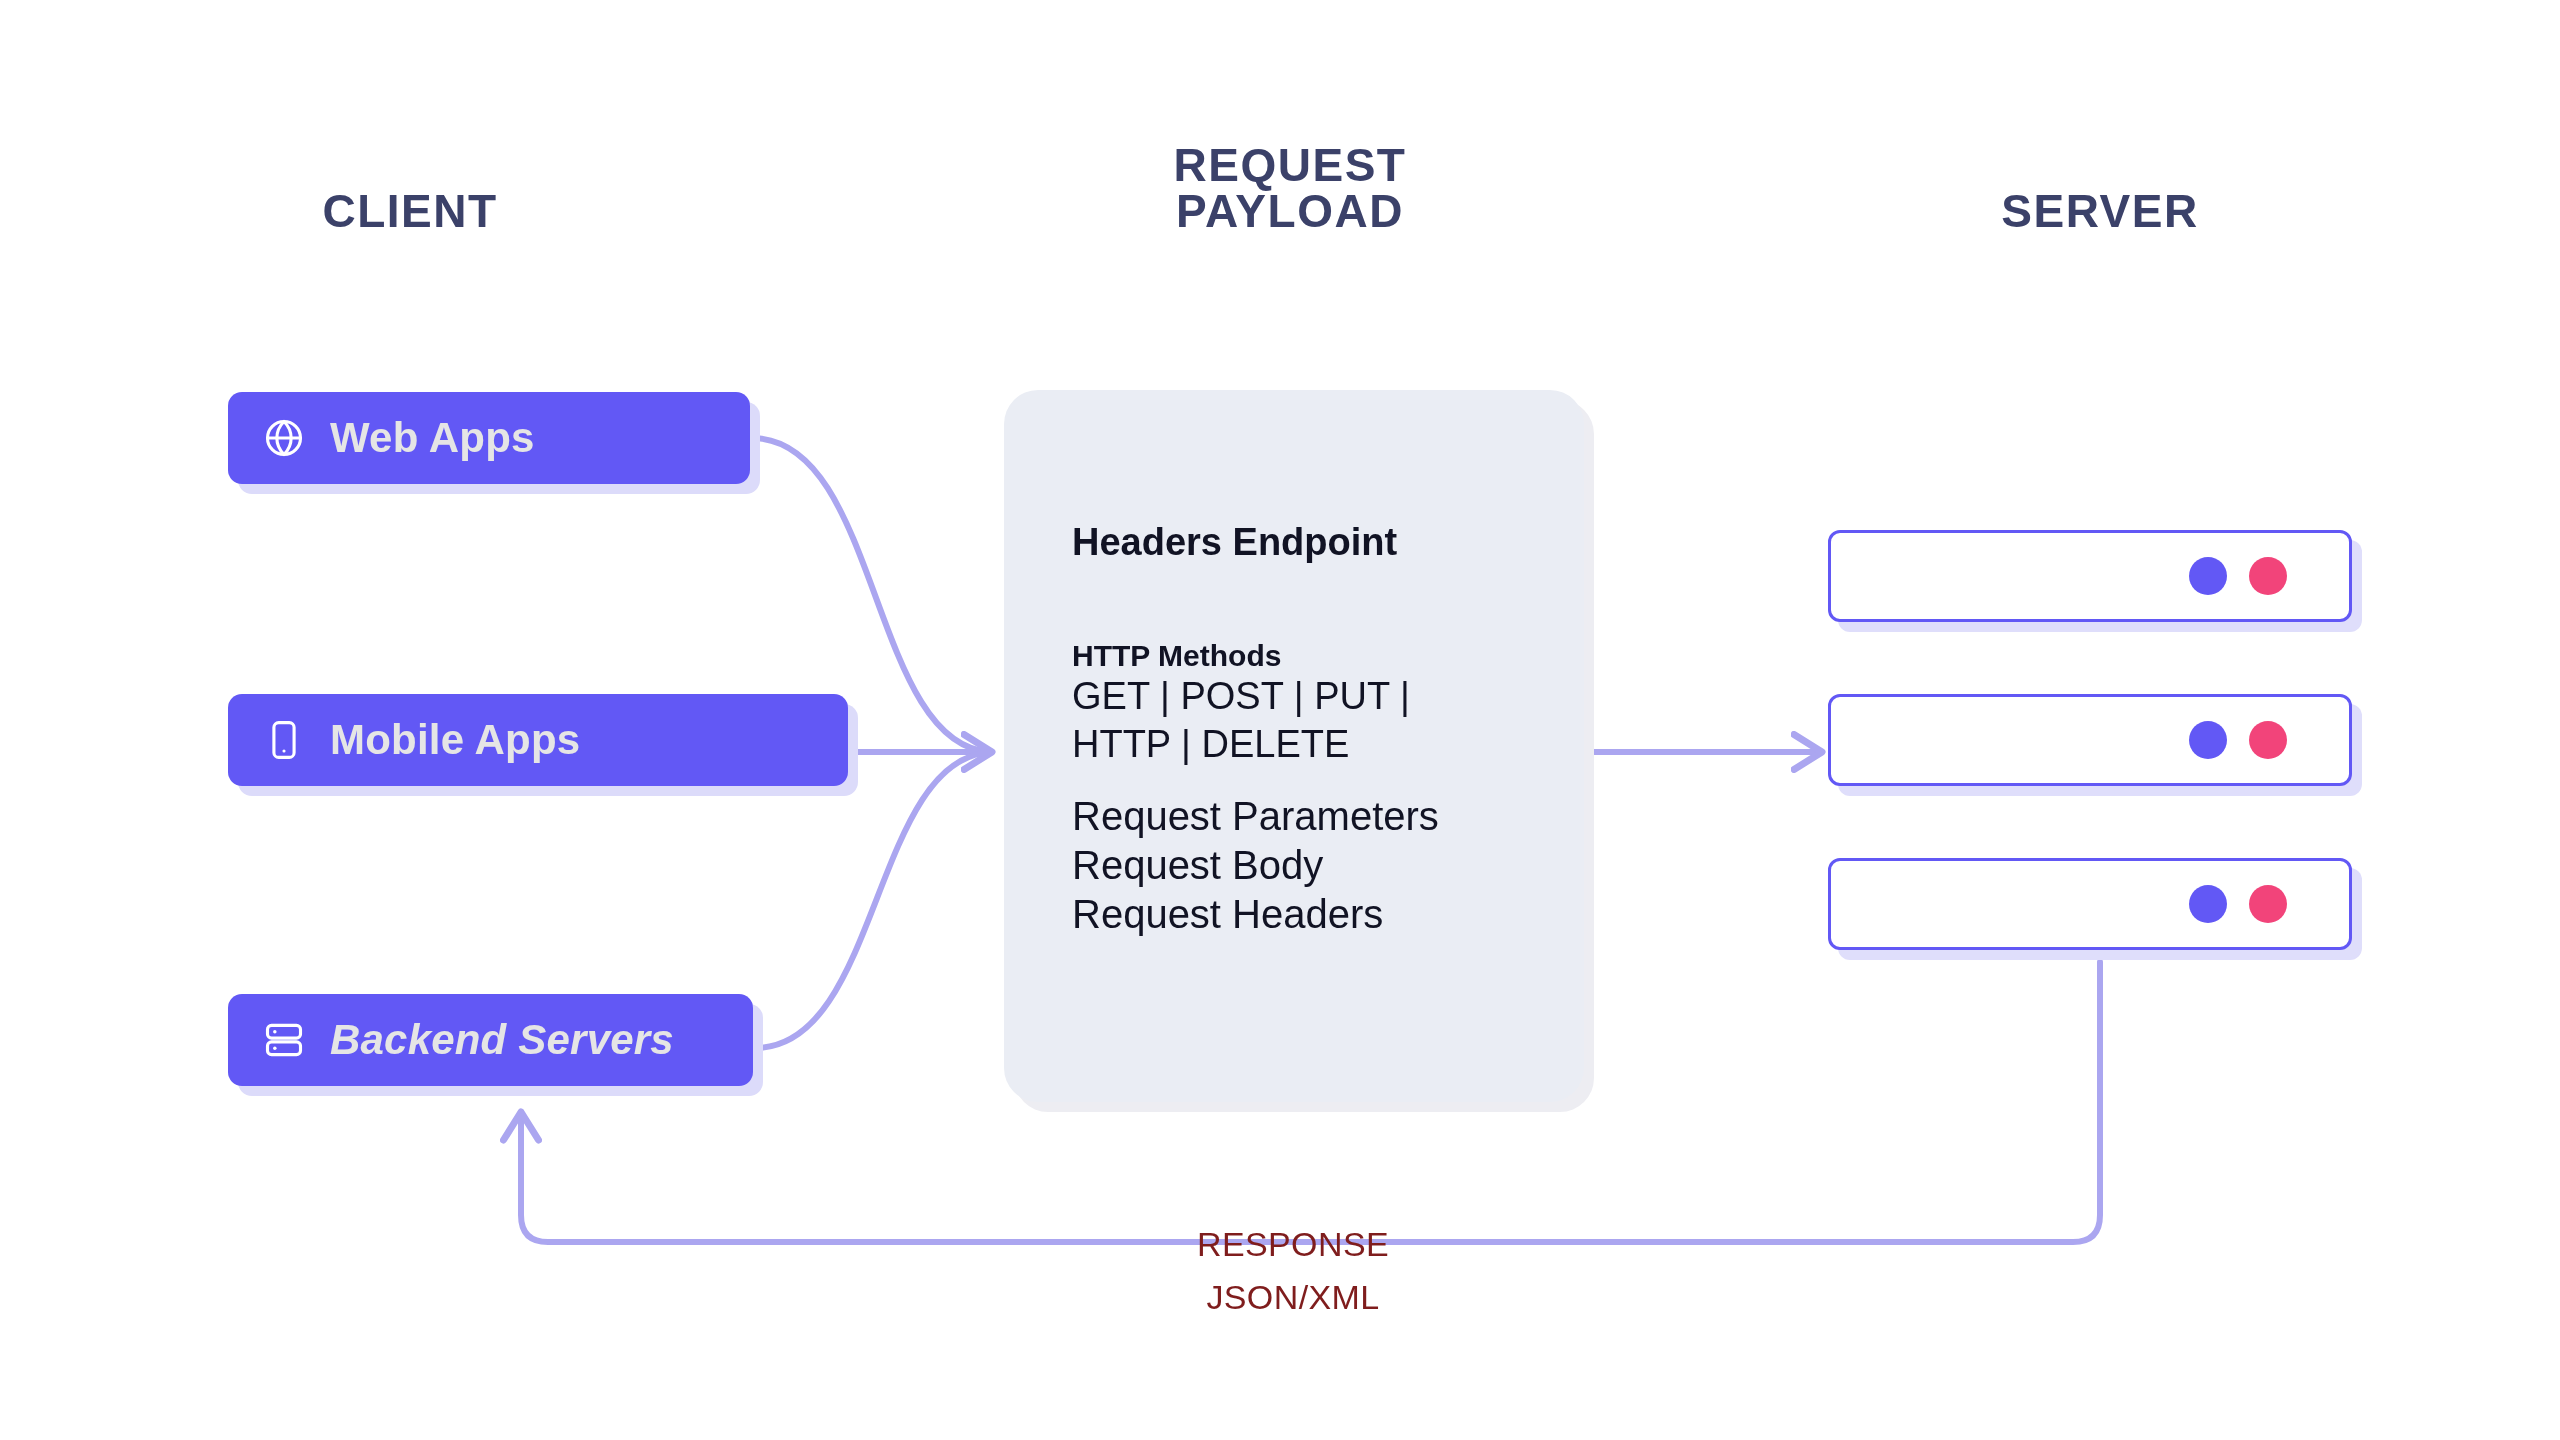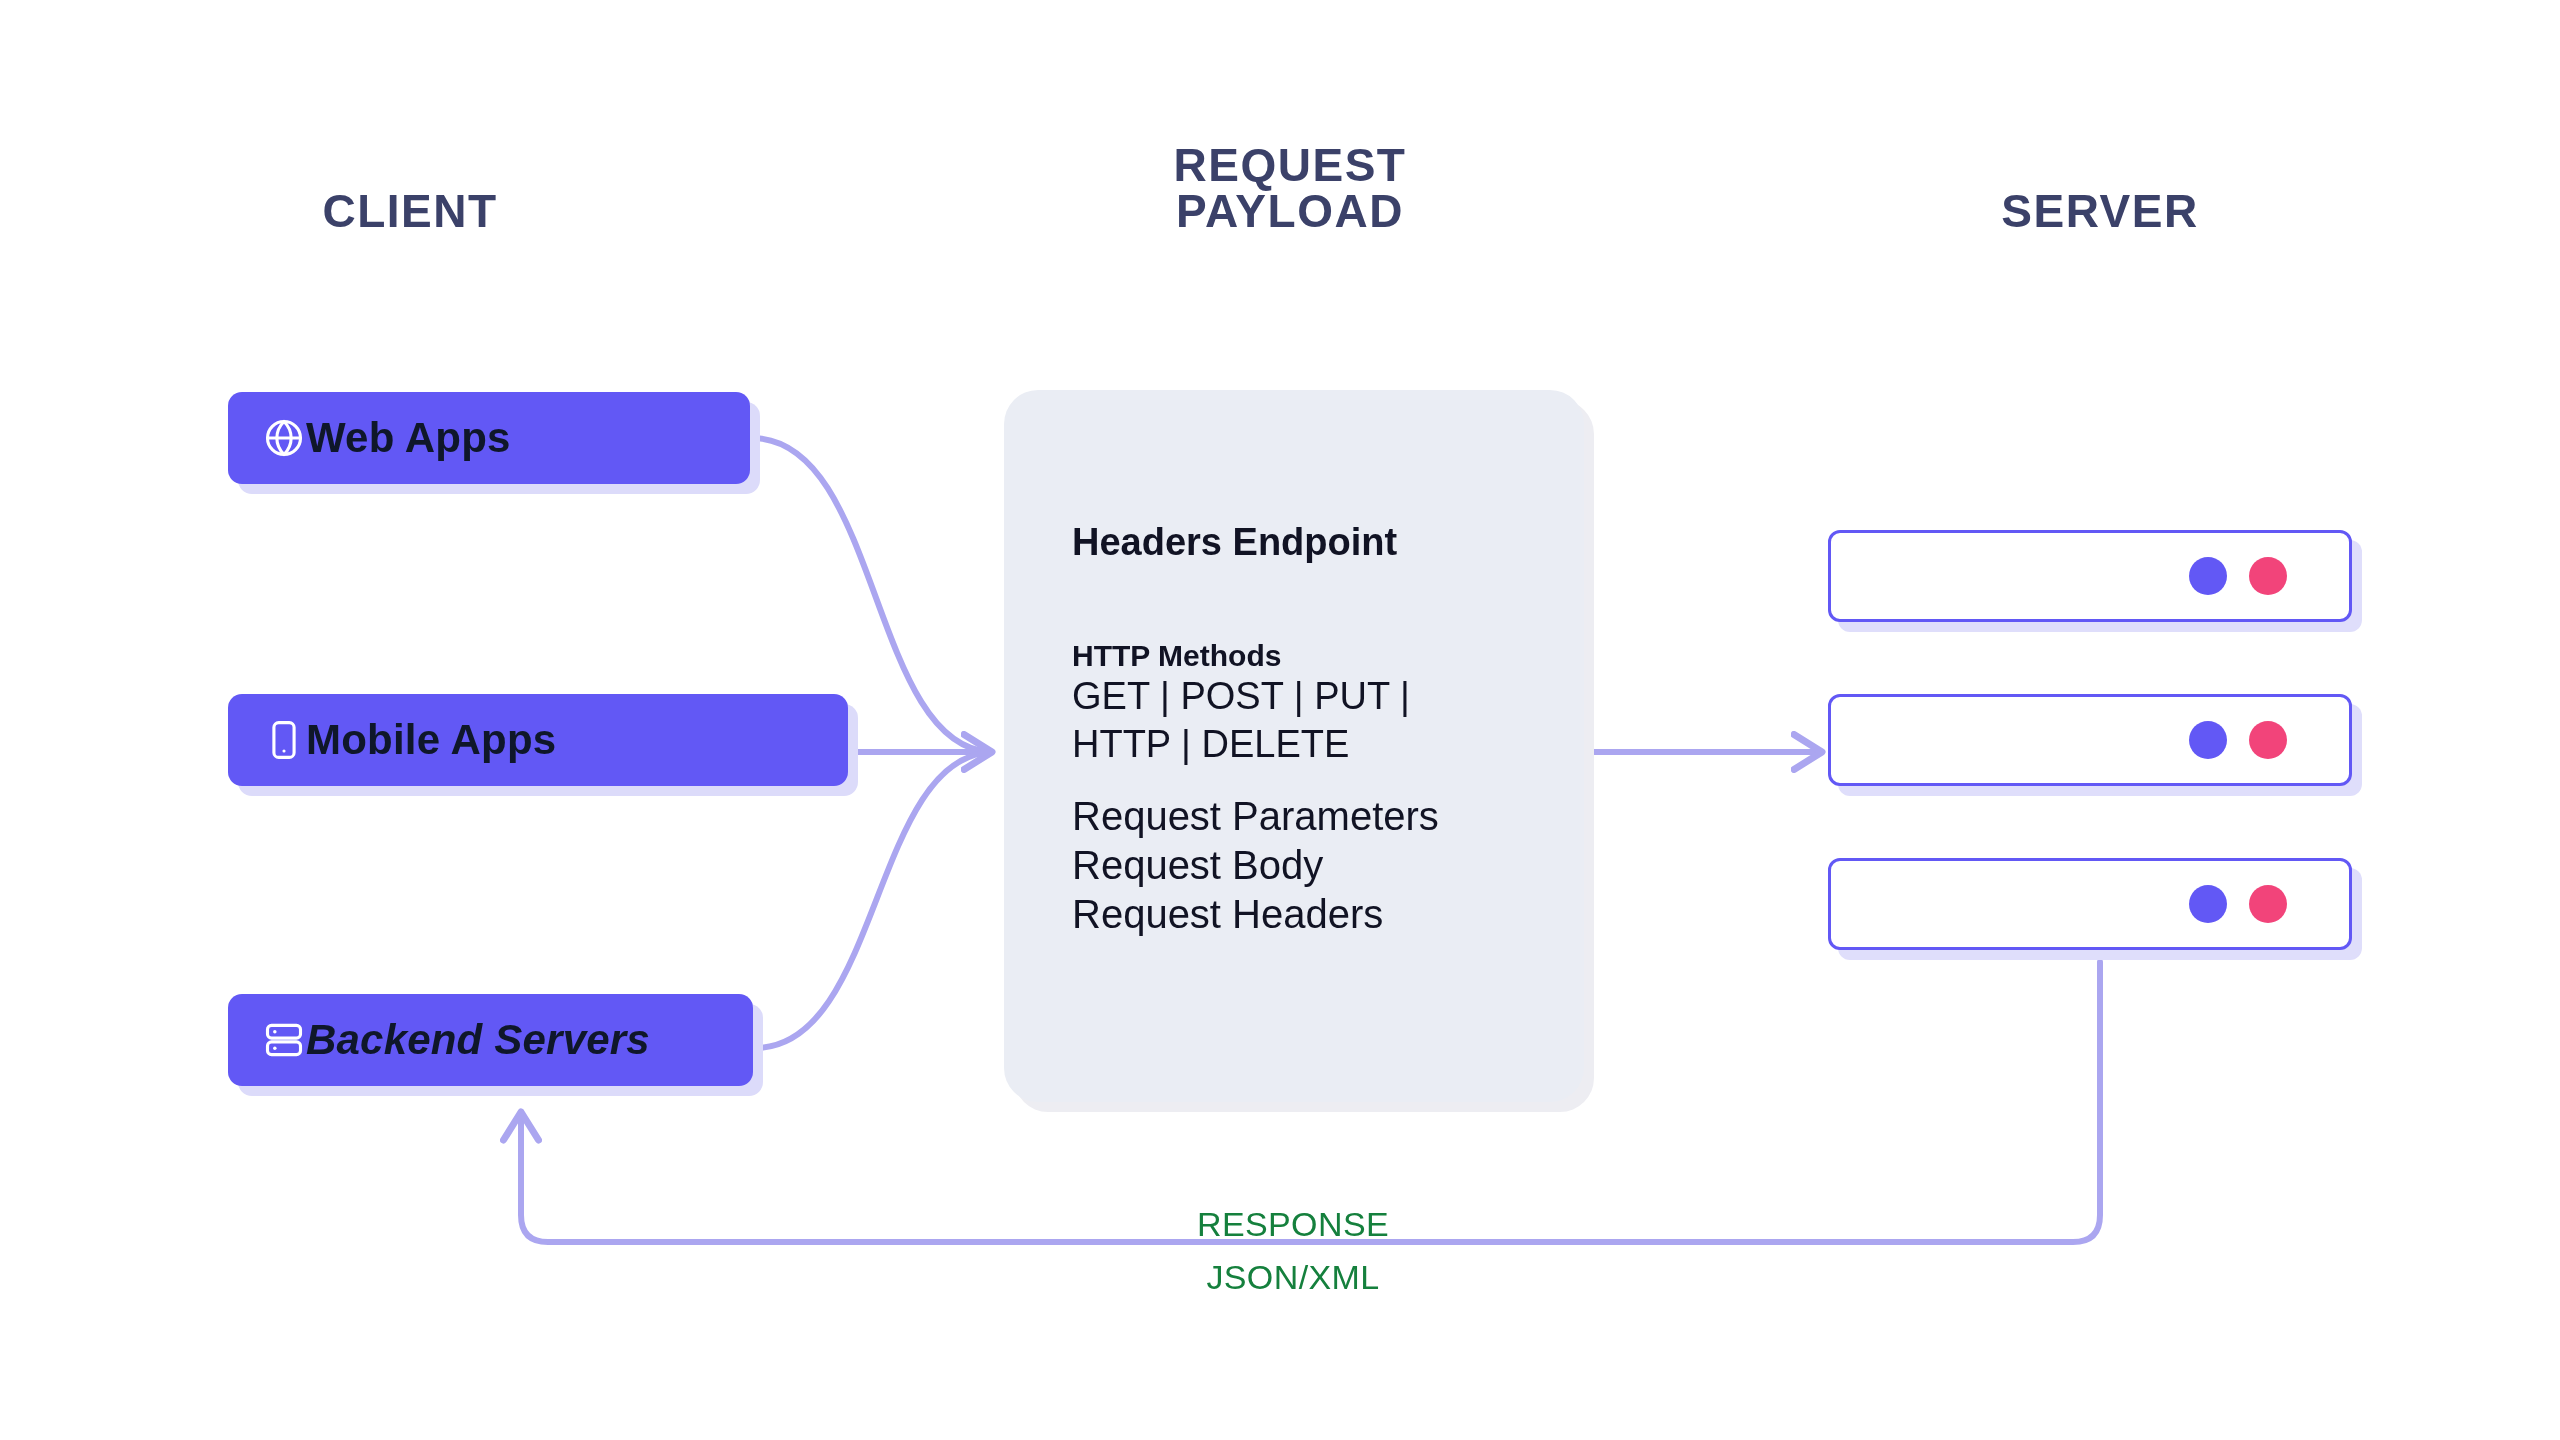--- a/index.html
+++ b/index.html
@@ -44,24 +44,25 @@
     height: 92px;
     background: #6258f5;
     border-radius: 14px;
     display: flex;
     align-items: center;
     padding-left: 34px;
     box-sizing: border-box;
     box-shadow: 10px 10px 0 0 #dcdbfa;
   }
   .client-box .label {
-    color: #0f172a;
+    color: #e5e5e5;
     font-size: 42px;
     font-weight: 700;
     letter-spacing: 0.2px;
+    margin-left: 24px;
     white-space: nowrap;
   }
   .client-box .icon {
     width: 44px;
     height: 44px;
     flex: 0 0 44px;
     display: block;
   }
   #client-web      { left: 228px; top: 392px;  width: 522px; }
   #client-mobile   { left: 228px; top: 694px;  width: 620px; }
@@ -143,26 +144,27 @@
     position: absolute;
     left: 0; top: 0;
     width: 2560px;
     height: 1440px;
     pointer-events: none;
   }
 
   
   .response-label {
     position: absolute;
-    color: #15803d;
+    color: #7f1d1d;
     font-size: 34px;
     font-weight: 400;
     letter-spacing: 0.4px;
     text-align: center;
     width: 420px;
+    margin-top: 20px;
   }
   #label-response { left: 1083px; top: 1205px; }
   #label-jsonxml  { left: 1083px; top: 1258px; }
 </style>
 </head>
 <body>
 
 <div id="stage">
 
   <svg id="connectors" viewBox="0 0 2560 1440" width="2560" height="1440" xmlns="http://www.w3.org/2000/svg">

